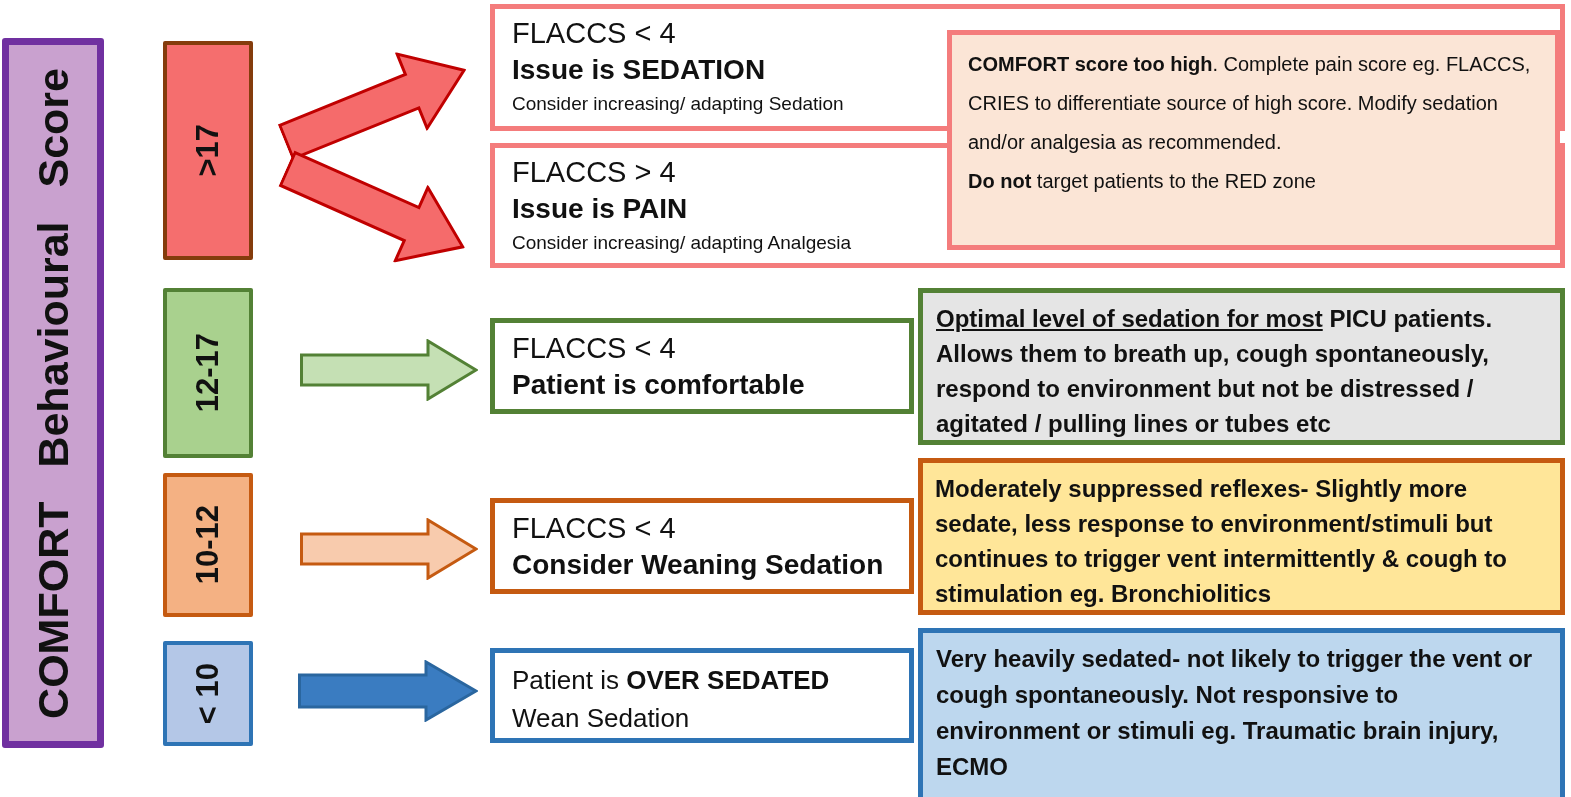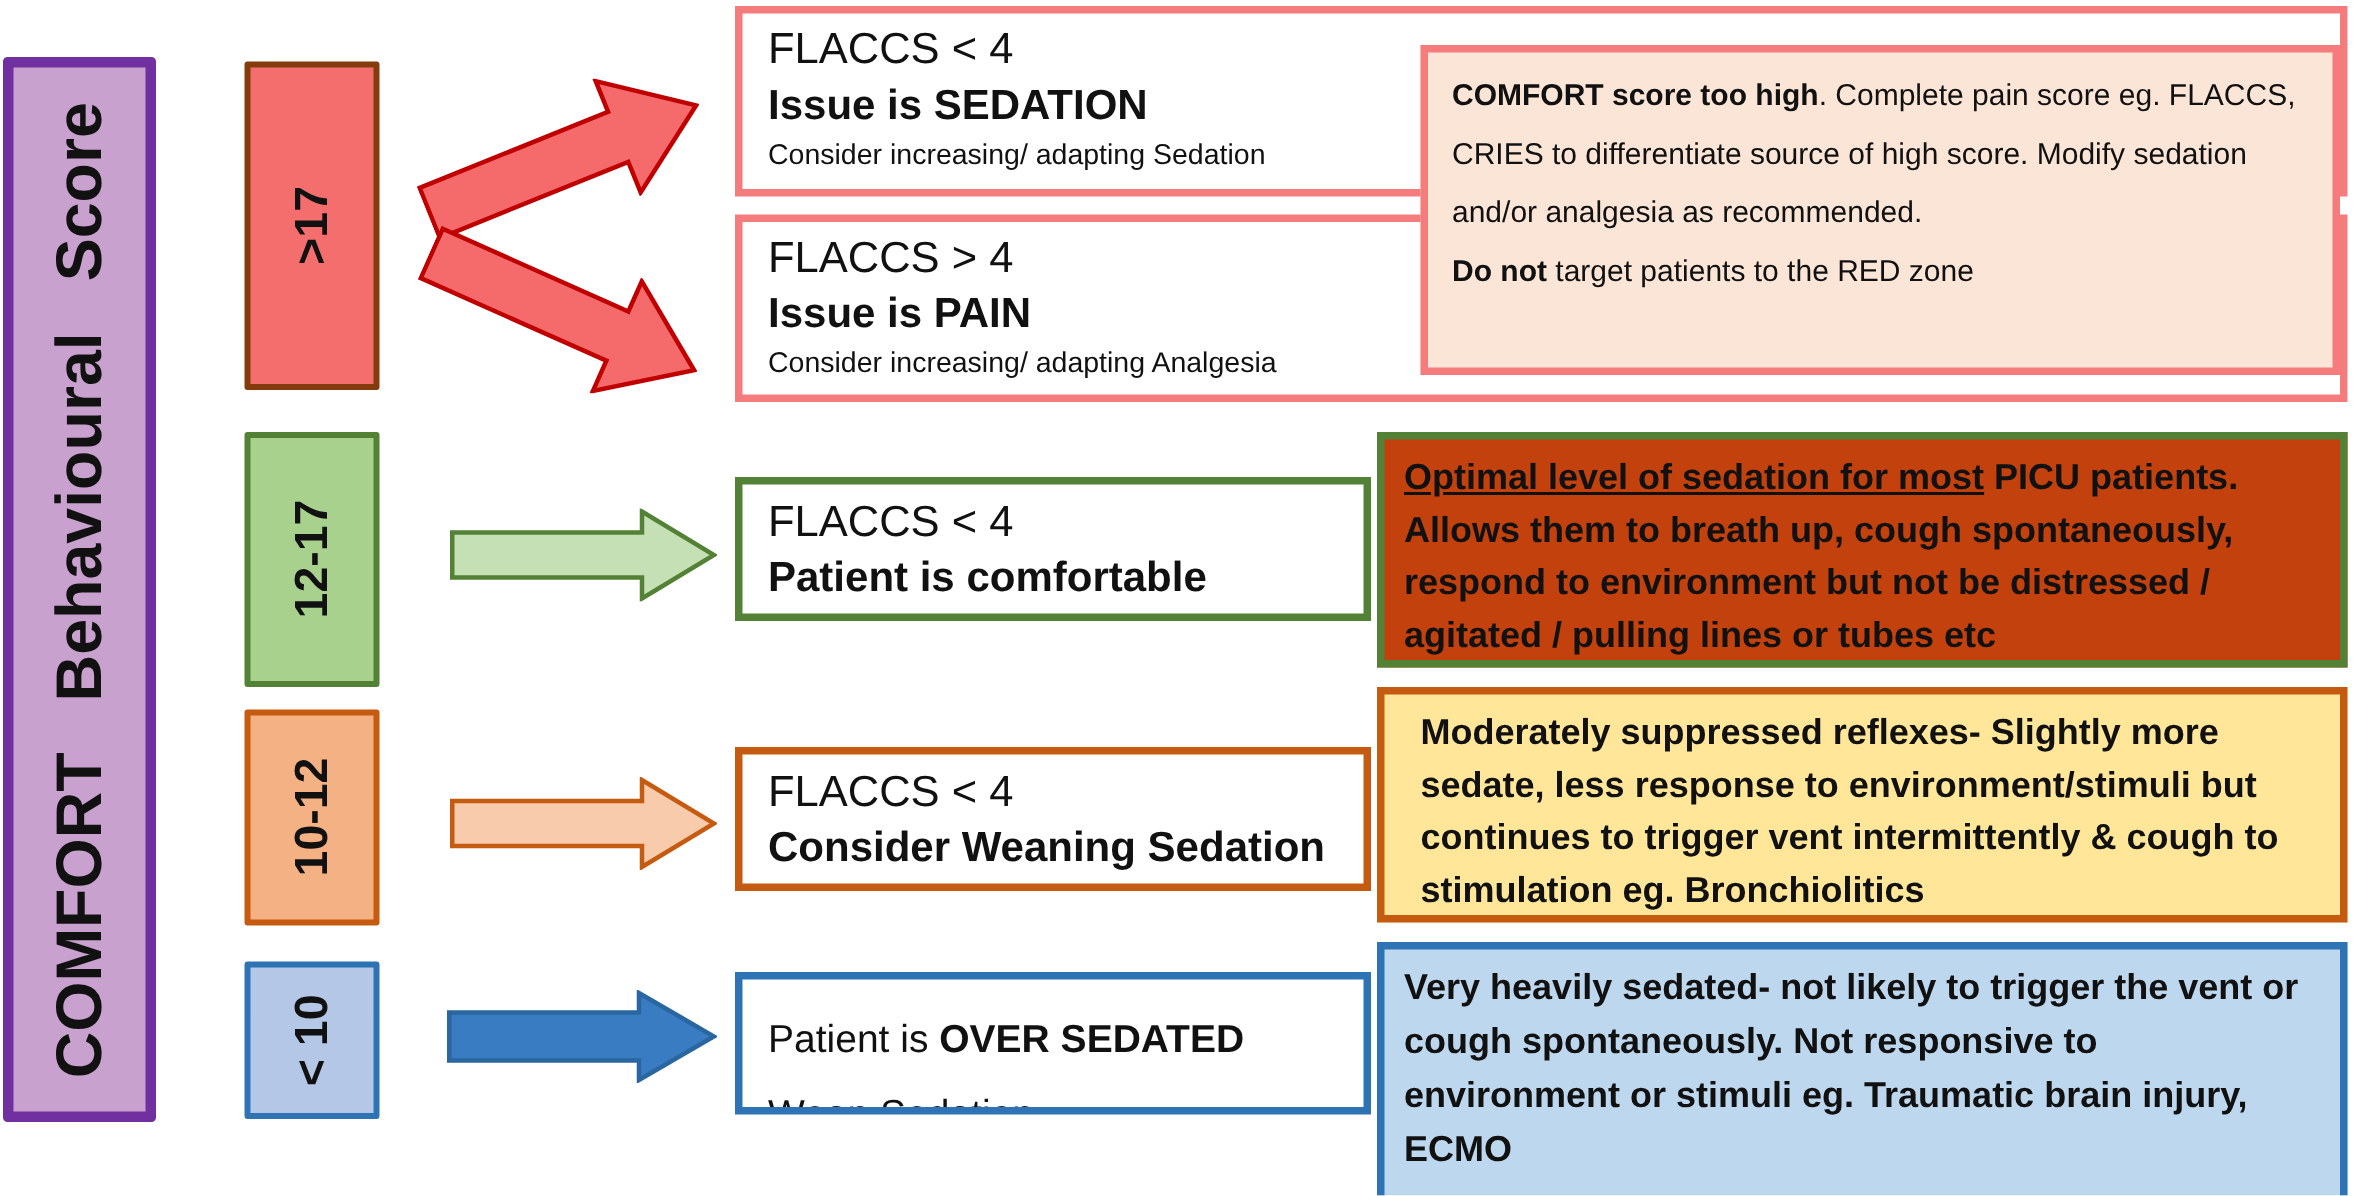--- a/index.html
+++ b/index.html
@@ -80,40 +80,40 @@
     left: 490px; top: 498px; width: 424px; height: 96px;
     border: 5px solid #c55a11; padding: 8px 0 0 17px;
   }
   .box-oversedated {
     left: 490px; top: 648px; width: 424px; height: 95px;
     border: 5px solid #2e74b5; padding: 8px 0 0 17px;
   }
   .ln1 { font-size: 29px; line-height: 34px; }
   .ln2 { font-size: 28px; font-weight: bold; line-height: 40px; }
   .ln3 { font-size: 19px; line-height: 28px; }
-  .ln-mixed { font-size: 26px; line-height: 38px; margin-top: 12px; }
+  .ln-mixed { font-size: 26px; line-height: 38px; }
   .b { font-weight: bold; }
 
   
   .note-box { position: absolute; overflow: hidden; }
   .note-red {
     left: 947px; top: 30px; width: 613px; height: 220px;
     background: #fbe5d6; border: 5px solid #f47c7c;
     padding: 10px 16px; font-size: 20px; line-height: 39px;
     z-index: 3;
   }
   .note-green {
     left: 918px; top: 288px; width: 647px; height: 157px;
-    background: #c2410c; border: 5px solid #538135;
+    background: #e5e5e5; border: 5px solid #538135;
     padding: 8px 13px; font-size: 24px; line-height: 35px; font-weight: bold;
   }
   .note-amber {
     left: 918px; top: 458px; width: 647px; height: 157px;
     background: #ffe699; border: 5px solid #c55a11;
-    padding: 8px 24px; font-size: 24px; line-height: 35px; font-weight: bold;
+    padding: 8px 12px; font-size: 24px; line-height: 35px; font-weight: bold;
   }
   .note-blue {
     left: 918px; top: 628px; width: 647px; height: 210px;
     background: #bdd7ee; border: 5px solid #2e74b5;
     padding: 8px 13px; font-size: 24px; line-height: 36px; font-weight: bold;
   }
   .u { text-decoration: underline; }
 </style>
 </head>
 <body>

